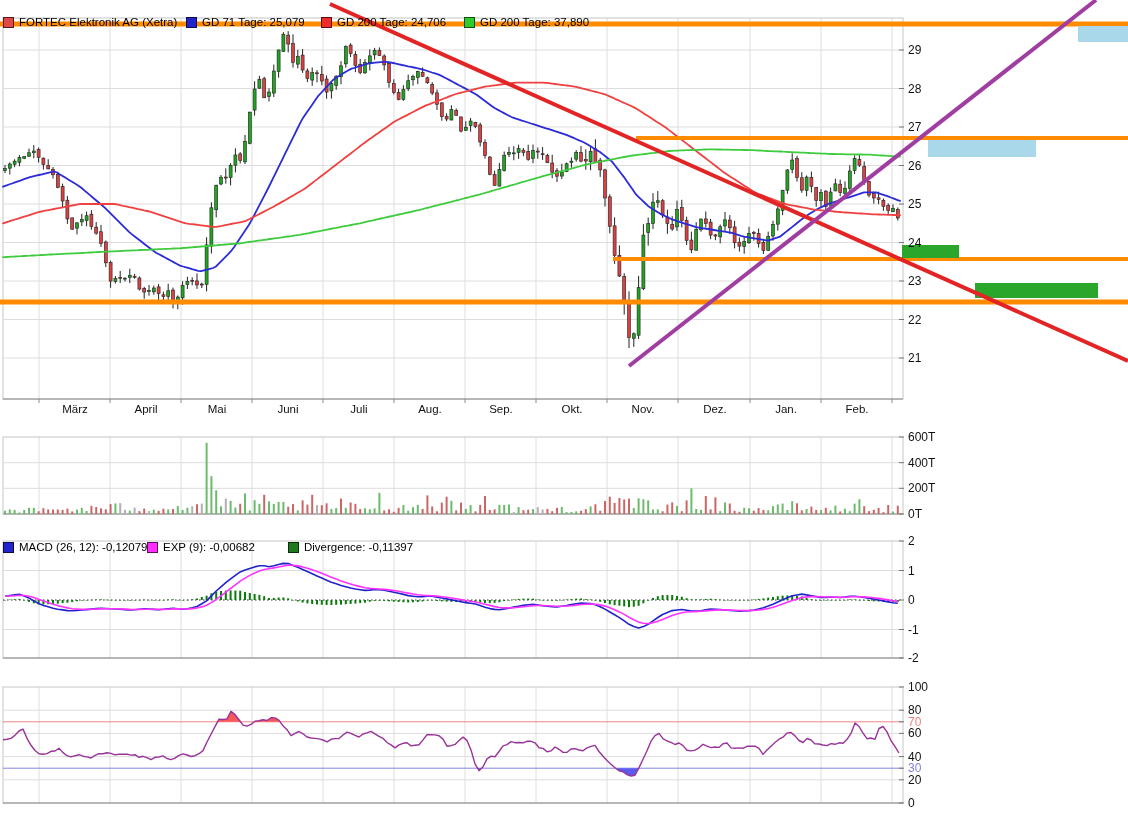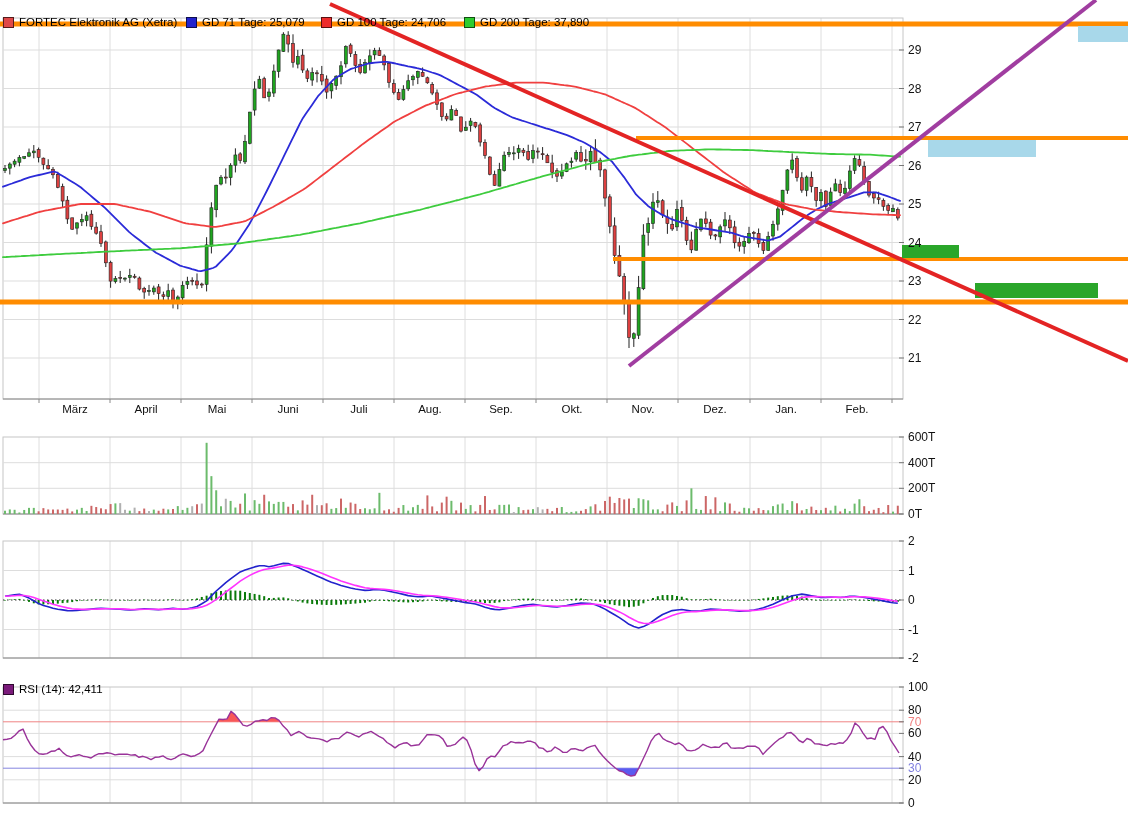--- a/index.html
+++ b/index.html
@@ -972,29 +972,37 @@
     <span class="li" style="left:3px">
       <span class="sq" style="background-color: rgb(224, 72, 72);"></span>
       <span class="lt">FORTEC Elektronik AG (Xetra)</span>
     </span>
     <span class="li" style="left:186px">
       <span class="sq" style="background-color: rgb(35, 35, 204);"></span>
       <span class="lt">GD 71 Tage: 25,079</span>
     </span>
     <span class="li" style="left:321px">
       <span class="sq" style="background-color: rgb(238, 44, 44);"></span>
-      <span class="lt">GD 100 Tage: 24,706</span>
+      <span class="lt">GD 200 Tage: 24,706</span>
     </span>
     <span class="li" style="left:464px">
       <span class="sq" style="background-color: rgb(46, 204, 46);"></span>
       <span class="lt">GD 200 Tage: 37,890</span>
     </span>
   </div>
 
 
-
-  <div class="legend" style="top:669px">
+  <div class="legend" style="top:527px">
     <span class="li" style="left:3px">
-      <span class="sq" style="background-color: rgb(122, 26, 122);"></span>
-      <span class="lt">RSI (14): 42,411</span>
+      <span class="sq" style="background-color: rgb(35, 35, 204);"></span>
+      <span class="lt">MACD (26, 12): -0,12079</span>
+    </span>
+    <span class="li" style="left:147px">
+      <span class="sq" style="background-color: rgb(255, 44, 255);"></span>
+      <span class="lt">EXP (9): -0,00682</span>
+    </span>
+    <span class="li" style="left:288px">
+      <span class="sq" style="background-color: rgb(30, 122, 30);"></span>
+      <span class="lt">Divergence: -0,11397</span>
     </span>
   </div>
+
 </div>
 
 </body></html>

